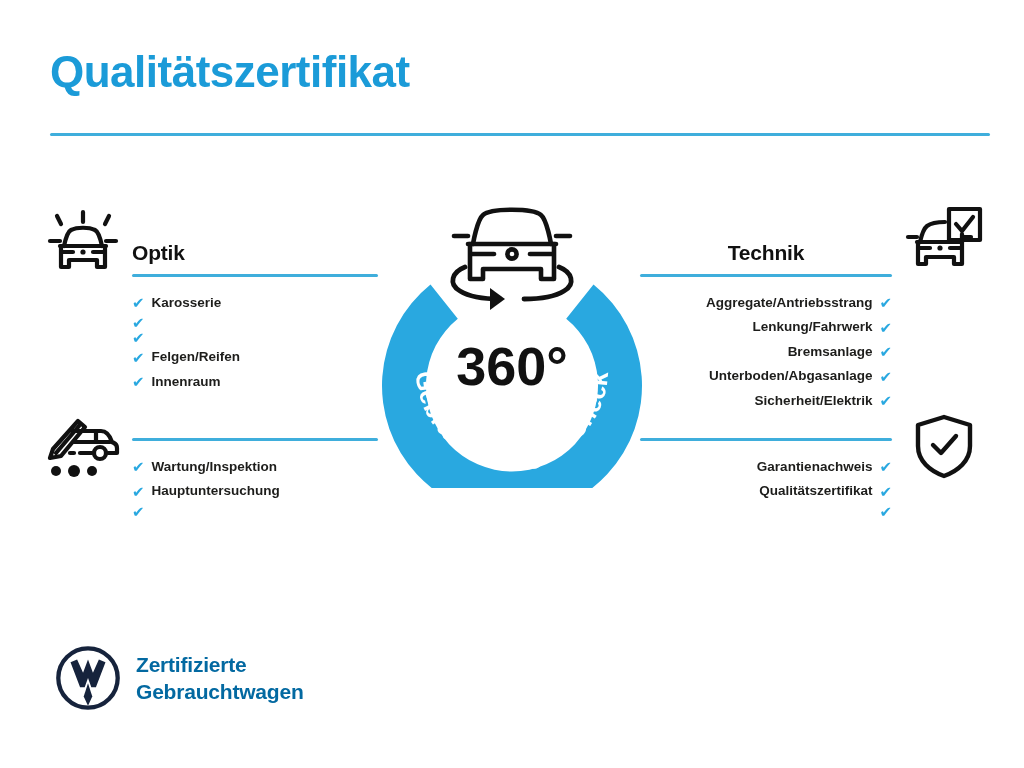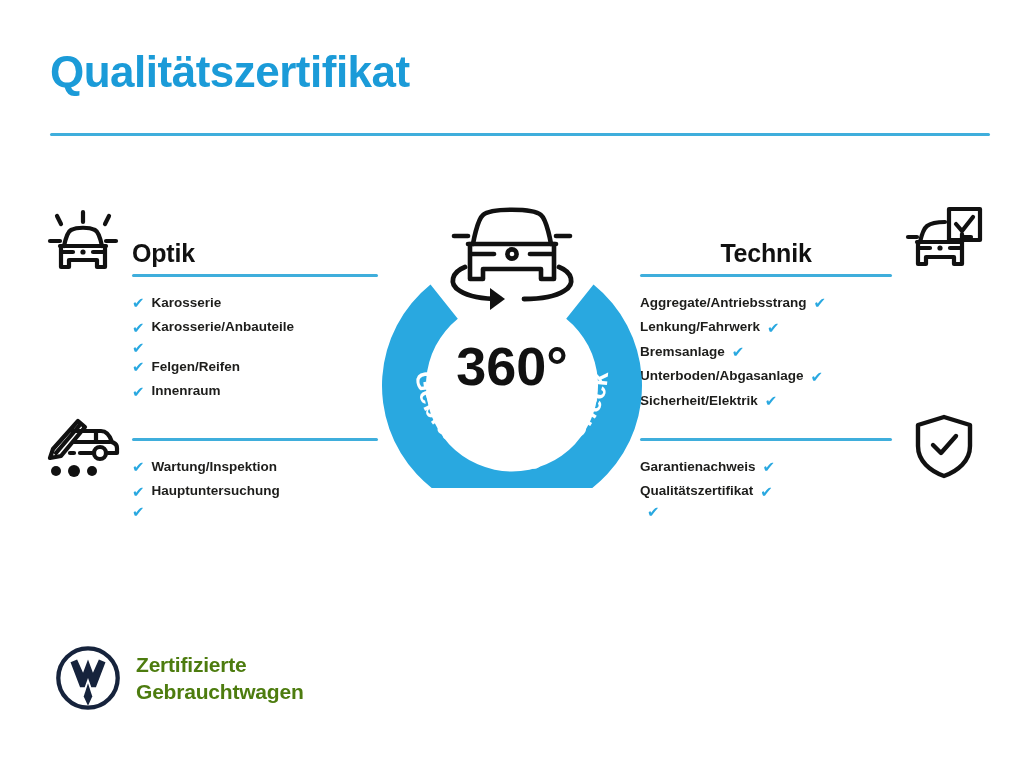--- a/index.html
+++ b/index.html
@@ -20,21 +20,21 @@
     position:absolute;left:50px;top:133px;width:940px;height:3px;
     background:#3FAEDC;border-radius:2px;
   }
 
   
   .block{position:absolute;}
   .block .head{
     position:relative;height:34px;
   }
   .block .head h2{
-    margin:0;font-size:25px;font-weight:bold;color:#111;line-height:30px;
+    margin:0;font-size:21px;font-weight:bold;color:#111;line-height:30px;
     letter-spacing:-0.2px;
   }
   .block .rule{
     height:2.5px;background:#3FAEDC;border-radius:2px;margin-top:2px;
   }
   .block ul{list-style:none;margin:0;padding:0;margin-top:14px;}
   .block li{
     font-size:13.5px;font-weight:bold;color:#1d1d1b;
     line-height:24.5px;white-space:nowrap;display:flex;align-items:center;
   }
@@ -43,42 +43,42 @@
     display:inline-block;
   }
   
   .block.left{width:246px;}
   .block.left h2{text-align:left;}
   .block.left li{justify-content:flex-start;}
   .block.left .chk{margin-right:7px;}
   
   .block.right{width:252px;}
   .block.right h2{text-align:center;}
-  .block.right li{justify-content:flex-start;}
+  .block.right li{justify-content:flex-end;}
   .block.right .chk{margin-left:7px;order:2;}
 
   #blk-optik{left:132px;top:238px;}
   #blk-wartung{left:132px;top:436px;}
   #blk-technik{left:640px;top:238px;}
   #blk-garantie{left:640px;top:436px;}
 
   .ico{position:absolute;}
   #ico-optik{left:44px;top:206px;}
   #ico-wartung{left:44px;top:412px;}
   #ico-technik{left:904px;top:206px;}
   #ico-garantie{left:908px;top:410px;}
 
   
   #badge{position:absolute;left:372px;top:192px;width:280px;height:296px;}
 
   
   #footer-logo{position:absolute;left:55px;top:645px;display:flex;align-items:center;}
   #footer-logo .vwmark{width:66px;height:66px;flex:0 0 auto;}
   #footer-logo .ftxt{
-    margin-left:15px;color:#4d7c0f;font-weight:bold;
+    margin-left:15px;color:#0369a1;font-weight:bold;
     font-size:21px;line-height:27px;letter-spacing:-0.2px;
   }
 </style>
 </head>
 <body>
 
 <div class="page">
 
   <div class="title">Qualitätszertifikat</div>
   <div class="title-rule"></div>
@@ -106,21 +106,20 @@
       <h2>Optik</h2>
     </div>
     <div class="rule"></div>
     <ul>
       <li>
           <span class="chk">✔</span>
           <span>Karosserie</span>
         </li>
       <li>
           <span class="chk">✔</span>
-          <span>Karosserie/Anbauteile</span>
         </li>
       <li>
           <span class="chk">✔</span>
         </li>
       <li>
           <span class="chk">✔</span>
           <span>Felgen/Reifen</span>
         </li>
       <li>
           <span class="chk">✔</span>

